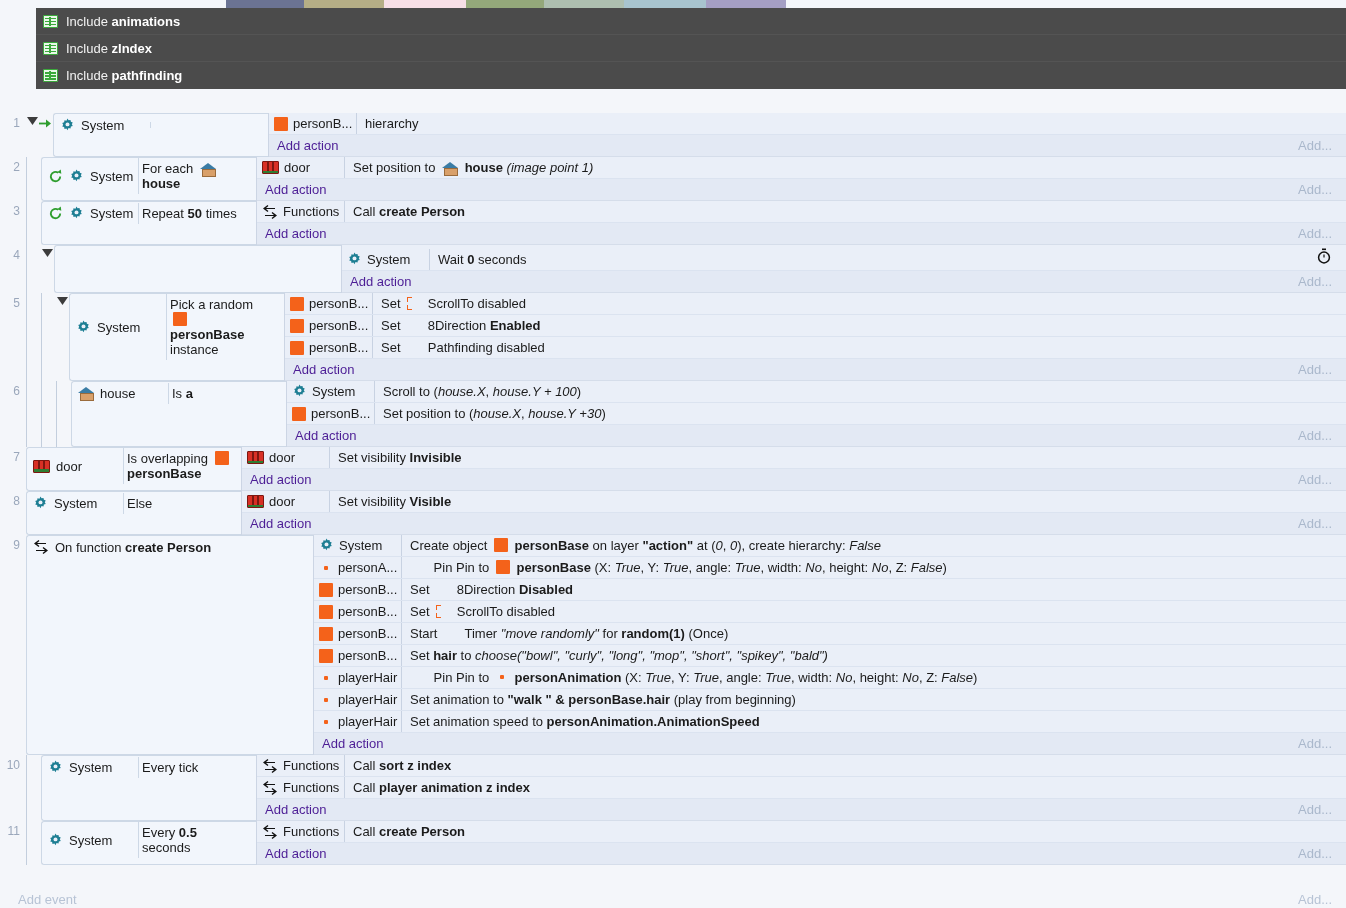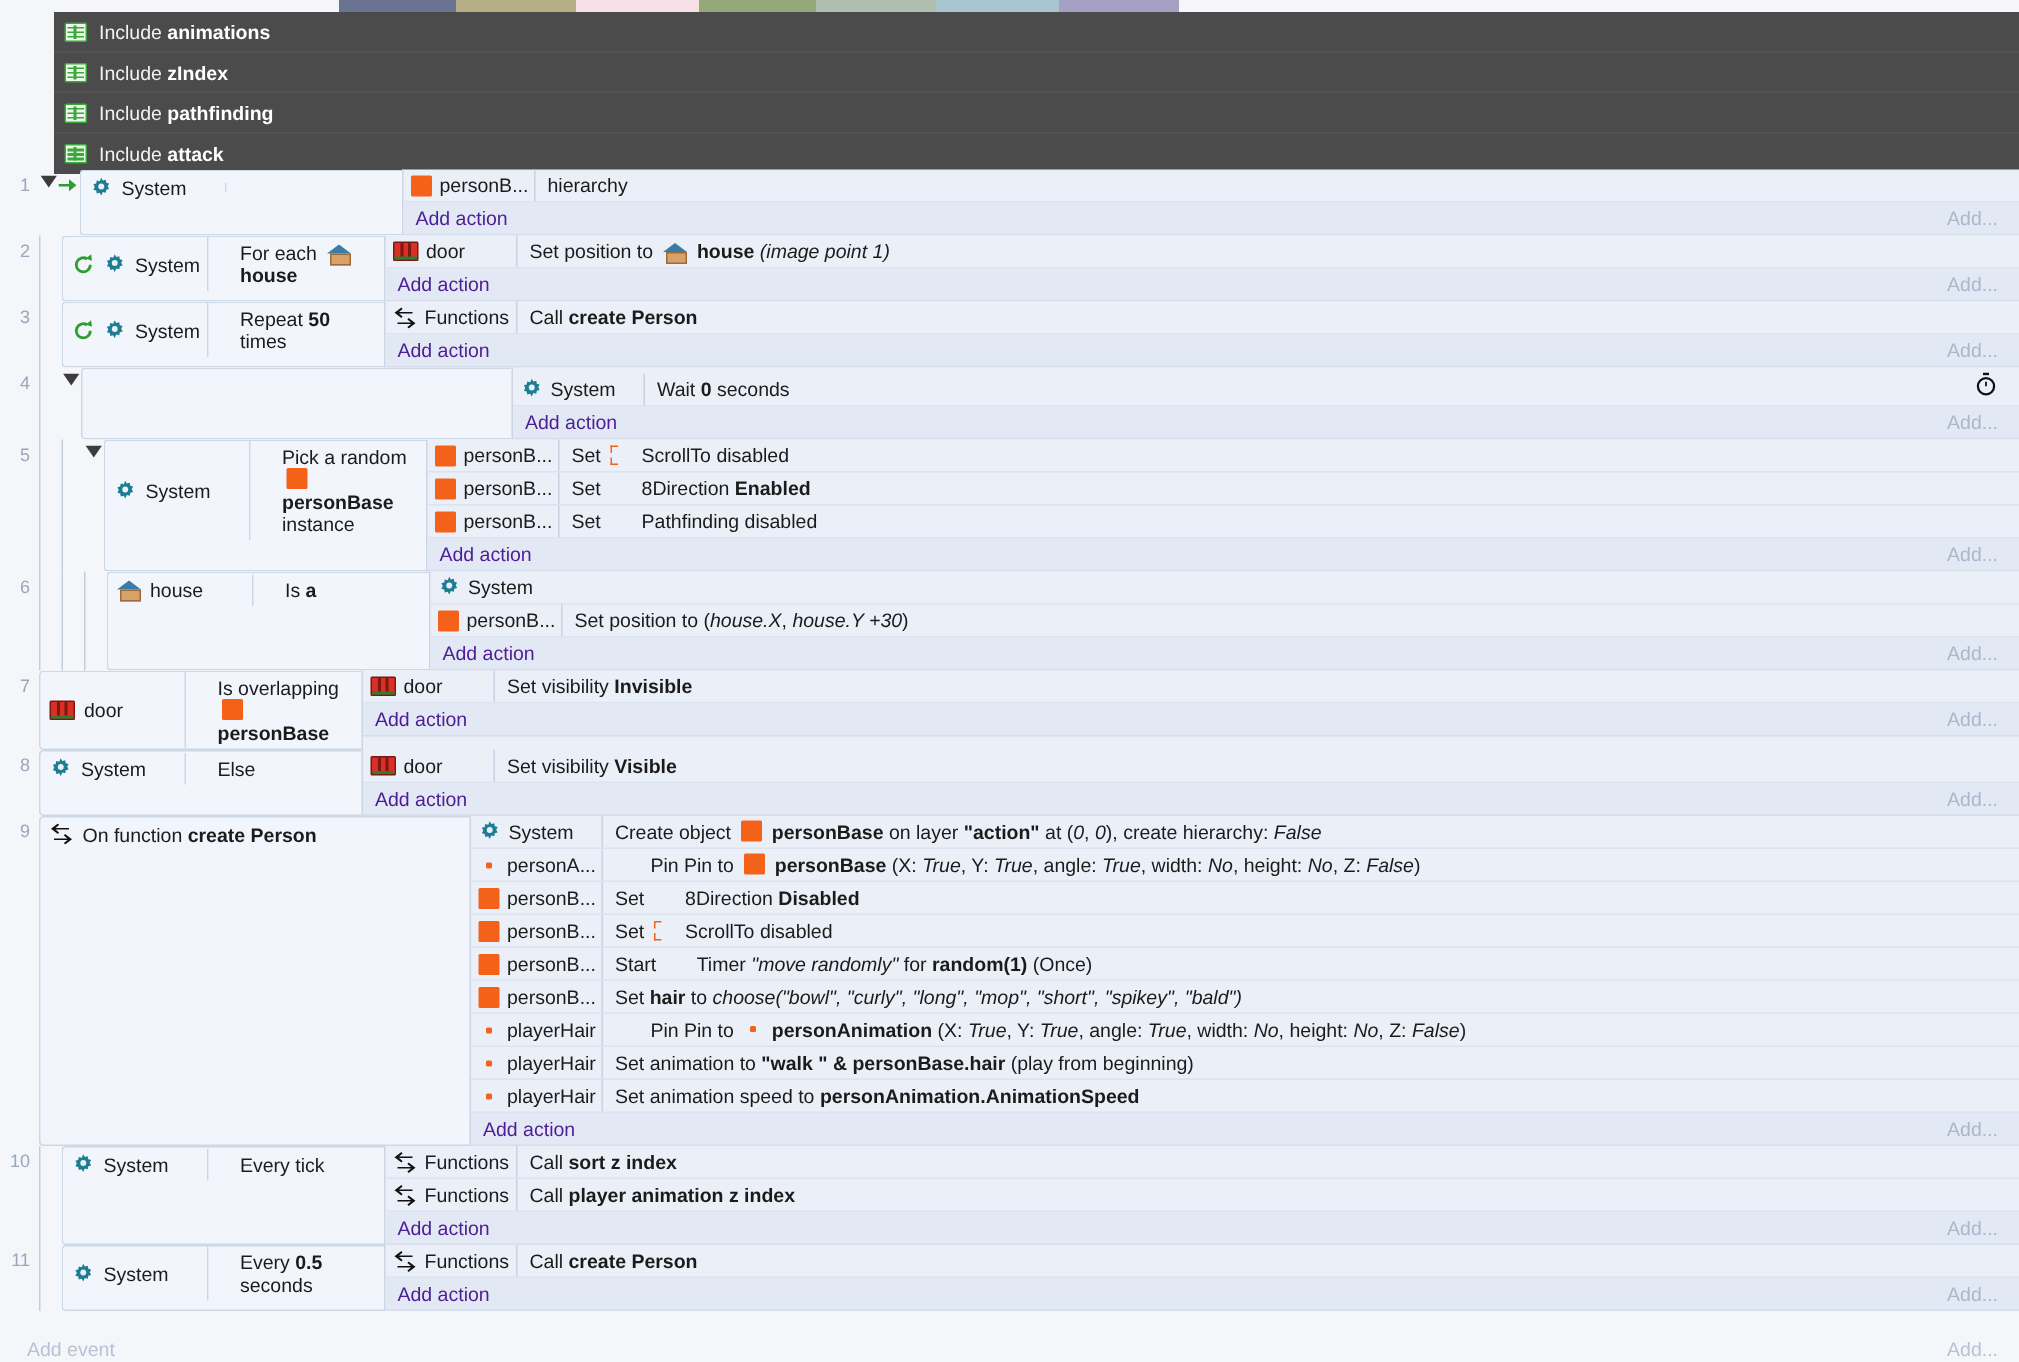--- a/index.html
+++ b/index.html
@@ -48,21 +48,21 @@
 
   .arrow { width:14px; flex:none; display:flex; align-items:flex-start;
            justify-content:center; padding-top:4px; }
   .arrow svg { display:block; }
   .cond-block { background:#f2f6fc; border:1px solid #cdd8e6; border-right:none;
                 border-radius:3px 0 0 3px; display:flex; align-items:stretch; }
   .cond-rows { display:flex; flex-direction:column; }
   .cond-row { display:flex; align-items:center; min-height:22px; }
   .cond-obj { width:96px; flex:none; display:flex; align-items:center; gap:6px;
               padding:3px 6px; }
-  .cond-txt { padding:3px 8px 3px 21px; border-left:1px solid #cdd8e6; }
+  .cond-txt { padding:3px 8px 3px 3px; border-left:1px solid #cdd8e6; }
 
   
   .act-block { flex:1; background:#eaeff8; border-left:1px solid #ccd5e4; min-width:0; }
   .act-row { display:flex; align-items:flex-end; min-height:22px;
              border-bottom:1px solid #dbe3f0; }
   .act-row:last-child { border-bottom:none; }
   .act-obj { width:87px; flex:none; display:flex; align-items:center; gap:5px;
              padding:3px 5px; overflow:hidden; white-space:nowrap; }
   .act-txt { flex:1; padding:3px 8px; border-left:1px solid #c8d2e2; min-width:0; }
   .addaction { color:#4c1d95; padding:3px 8px; }
@@ -140,24 +140,20 @@
       <span class="inc-label">Include <b>animations</b></span>
     </div>
     <div class="inc-row">
       <span class="sheet-ico"></span>
       <span class="inc-label">Include <b>zIndex</b></span>
     </div>
     <div class="inc-row">
       <span class="sheet-ico"></span>
       <span class="inc-label">Include <b>pathfinding</b></span>
     </div>
-    <div class="inc-row">
-      <span class="sheet-ico"></span>
-      <span class="inc-label">Include <b>attack</b></span>
-    </div>
   </div>
 
 <div id="sheet">
     <div class="evt">
       <div class="evt-main">
         <div class="numcol">1</div>
         <div class="guides" style="width:0px"></div>
         <div class="arrow" style="width:13px">
           <svg width="11" height="9" viewBox="0 0 11 9">
             <path fill="#3c3c3c" d="M0 0h11L5.5 8z"></path>
@@ -411,20 +407,21 @@
           </div>
           <div class="act-block">
             <div class="act-row">
               <span class="act-obj">
                 <svg class="i-gear" viewBox="0 0 16 16">
                   <path fill="#1d7e93" d="M8 0.6l1.1 1.9 2.1-.5.4 2.1 2 .6-1 1.9 1 1.9-2 .6-.4 2.1-2.1-.5L8 13.1 6.9 11.2l-2.1.5-.4-2.1-2-.6 1-1.9-1-1.9 2-.6.4-2.1 2.1.5z"></path>
                   <circle cx="8" cy="6.8" r="2.1" fill="#eaeff8"></circle>
                 </svg>
                 <span>System</span>
               </span>
+              <span class="act-txt">Scroll to (<i>house.X</i>, <i>house.Y + 100</i>)</span>
             </div>
             <div class="act-row">
               <span class="act-obj">
                 <span class="i-orange"></span>
                 <span>personB...</span>
               </span>
               <span class="act-txt">Set position to (<i>house.X</i>, <i>house.Y +30</i>)</span>
             </div>
             <div class="act-row add">
               <span class="addaction" style="flex:1">Add action</span>

